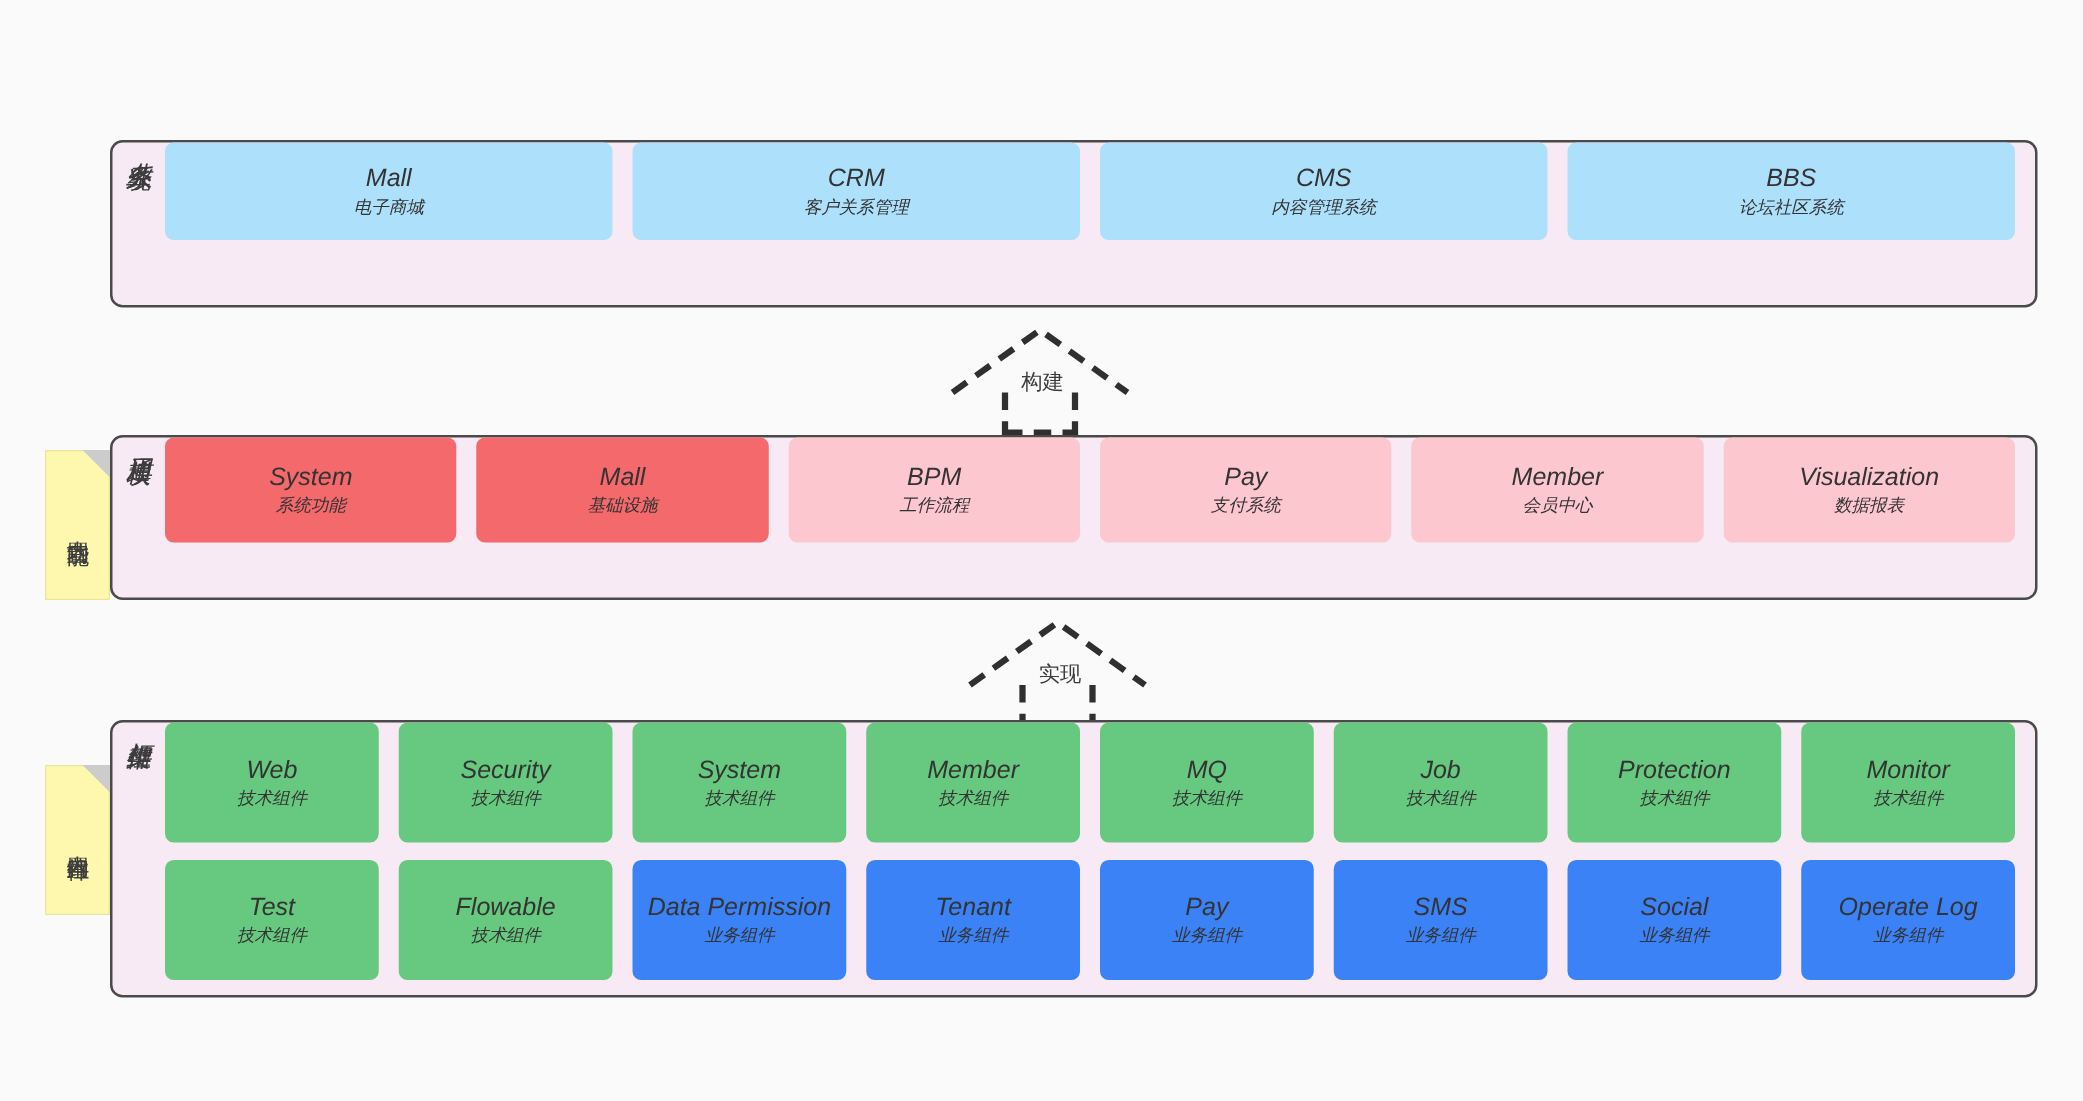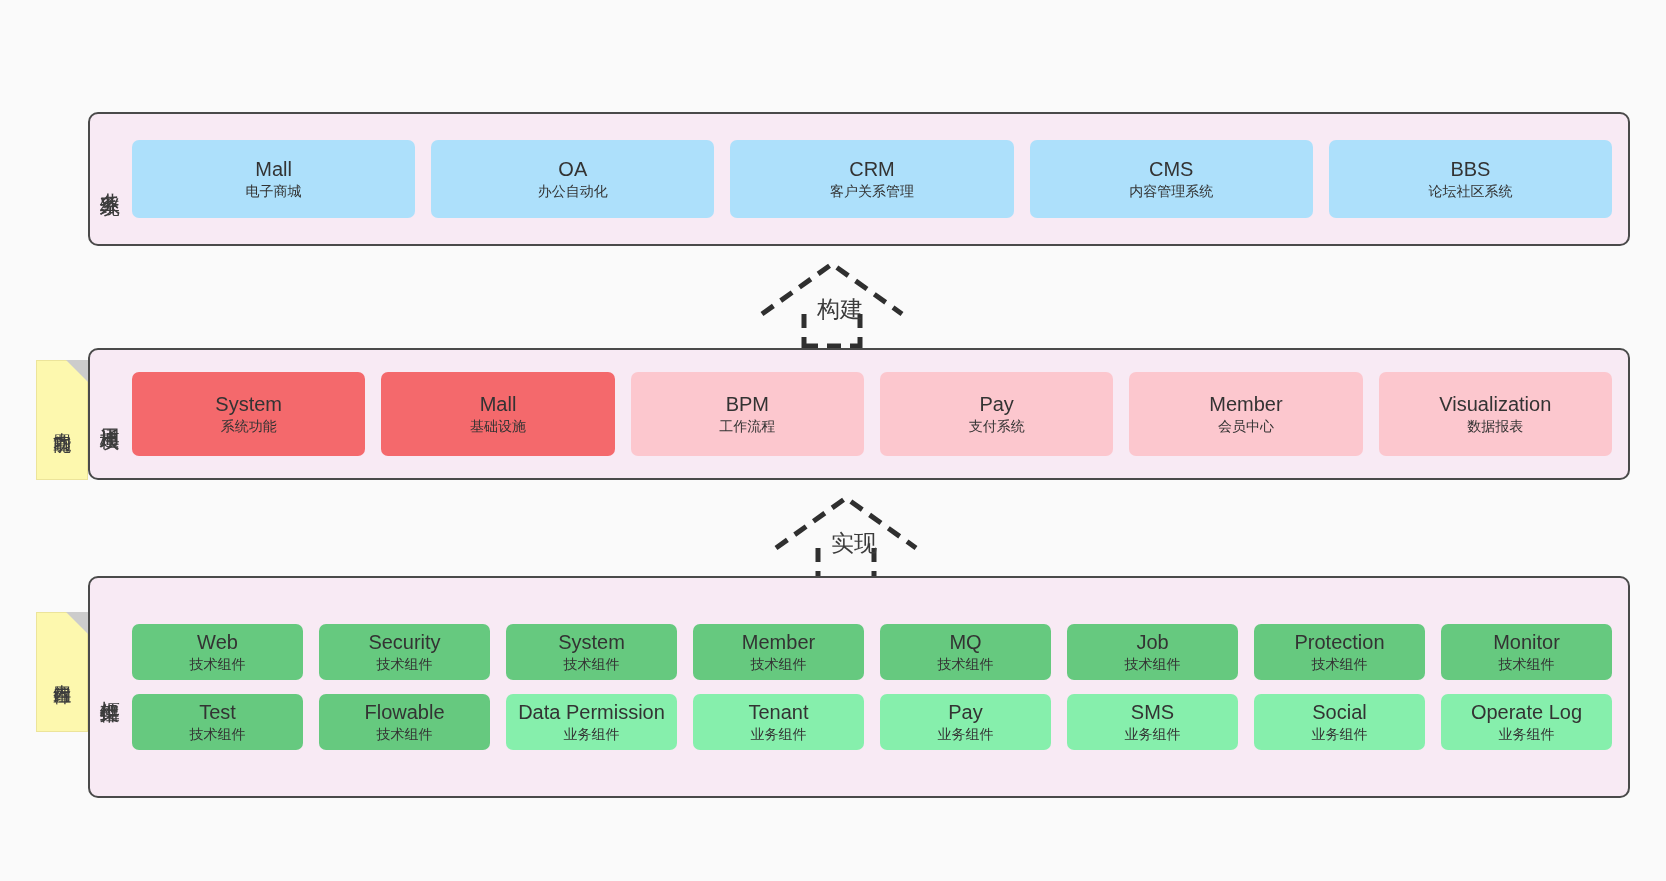--- a/index.html
+++ b/index.html
@@ -22,21 +22,22 @@
   }
 
   
   .layer {
     position: absolute;
     background: #f8eaf4;
     border: 2px solid #4a4a4a;
     border-radius: 10px;
     box-sizing: border-box;
     display: flex;
-    align-items: center;
+    align-items: flex-start;
+    font-style: italic;
   }
 
   
   .layer-caption {
     flex: 0 0 auto;
     width: 40px;
     display: flex;
     align-items: center;
     justify-content: center;
     font-size: 20px;
@@ -79,25 +80,25 @@
     padding: 4px 6px;
     color: #333333;
   }
   .card .en { font-size: 20px; }
   .card .cn { font-size: 14px; }
 
   .card.blue        { background: #ade0fb; }
   .card.red         { background: #f4696c; }
   .card.pink        { background: #fcc7ce; }
   .card.green       { background: #66c97f; }
-  .card.lightgreen  { background: #86efac; }
+  .card.lightgreen  { background: #3b82f6; }
 
   .row-business .card { height: 78px; }
   .row-module   .card { height: 84px; }
-  .row-frame    .card { height: 56px; }
+  .row-frame    .card { height: 96px; }
 
   
   .sticky {
     position: absolute;
     background: #fdf8ae;
     box-shadow: 0 0 0 1px #ece49a inset;
     display: flex;
     align-items: center;
     justify-content: center;
     font-size: 18px;
@@ -119,43 +120,39 @@
     border-top: 22px solid #cccccc;
   }
 
   
   .arrow {
     position: absolute;
     pointer-events: none;
   }
   .arrow-label {
     position: absolute;
-    font-size: 23px;
+    font-size: 17px;
     color: #3c3c3c;
     background: transparent;
     white-space: nowrap;
     user-select: none;
   }
 </style>
 </head>
 <body>
 
 <div id="canvas">
 
   <div class="layer row-business" id="layer-business-system" style="left:88px; top:112px; width:1542px; height:134px;">
     <div class="layer-caption">业务系统</div>
     <div class="layer-body">
       <div class="card-row">
         <div class="card blue">
           <span class="en">Mall</span>
           <span class="cn">电子商城</span>
-        </div>
-        <div class="card blue">
-          <span class="en">OA</span>
-          <span class="cn">办公自动化</span>
         </div>
         <div class="card blue">
           <span class="en">CRM</span>
           <span class="cn">客户关系管理</span>
         </div>
         <div class="card blue">
           <span class="en">CMS</span>
           <span class="cn">内容管理系统</span>
         </div>
         <div class="card blue">

